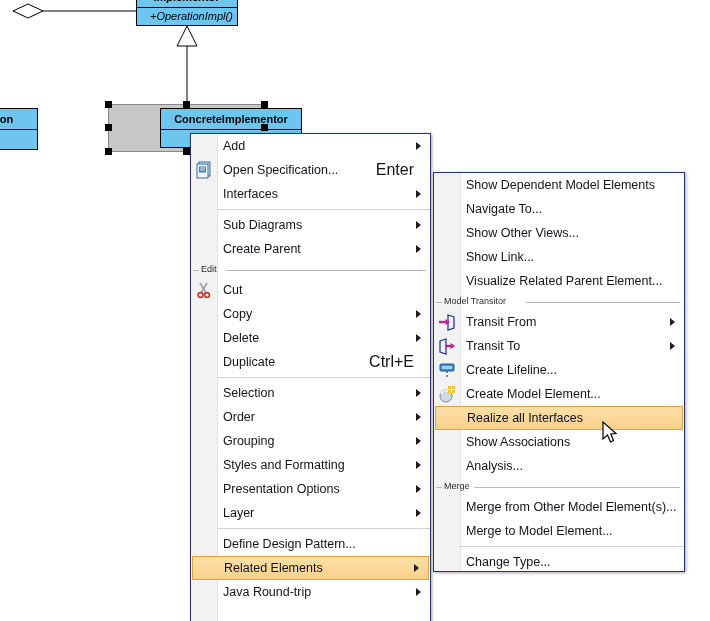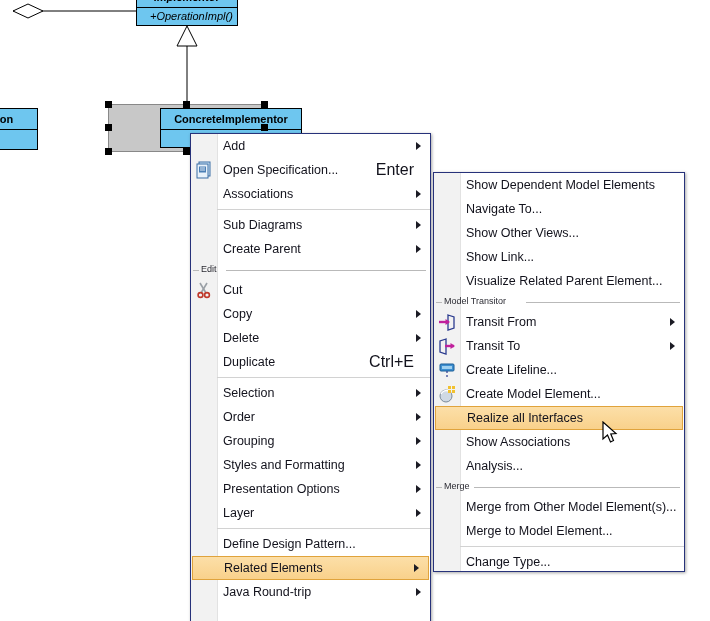--- a/index.html
+++ b/index.html
@@ -210,21 +210,21 @@
   <div class="gutter"></div>
   <div id="main-menu-items">
       <div class="mi"><span>Add</span><span class="arrow"></span></div>
       <div class="mi"><svg width="18" height="18" viewBox="0 0 18 18" class="ic">
           <rect x="4" y="1" width="11" height="14" fill="#cfe4f6" stroke="#3b6ea5"></rect>
           <rect x="2" y="3" width="11" height="14" fill="#e8f2fb" stroke="#3b6ea5"></rect>
           <rect x="4" y="5.5" width="7" height="6" fill="#4a7fb5"></rect>
           <rect x="5" y="6.5" width="5" height="1" fill="#dfeaf5"></rect>
           <rect x="5" y="8.5" width="5" height="1" fill="#dfeaf5"></rect>
         </svg><span>Open Specification...</span><span class="accel">Enter</span></div>
-      <div class="mi"><span>Associations</span><span class="arrow"></span></div>
+      <div class="mi"><span>Interfaces</span><span class="arrow"></span></div>
       <div class="sep"></div>
       <div class="mi"><span>Sub Diagrams</span><span class="arrow"></span></div>
       <div class="mi"><span>Create Parent</span><span class="arrow"></span></div>
       <div class="gsep">
         <span class="gline-left"></span>
         <span class="glabel">Edit</span>
         <span class="gline-right" style="left: 34.8px;"></span>
       </div>
       <div class="mi"><svg width="18" height="18" viewBox="0 0 18 18" class="ic">
           <line x1="5" y1="2" x2="11" y2="12" stroke="#9aa0a6" stroke-width="1.6"></line>

